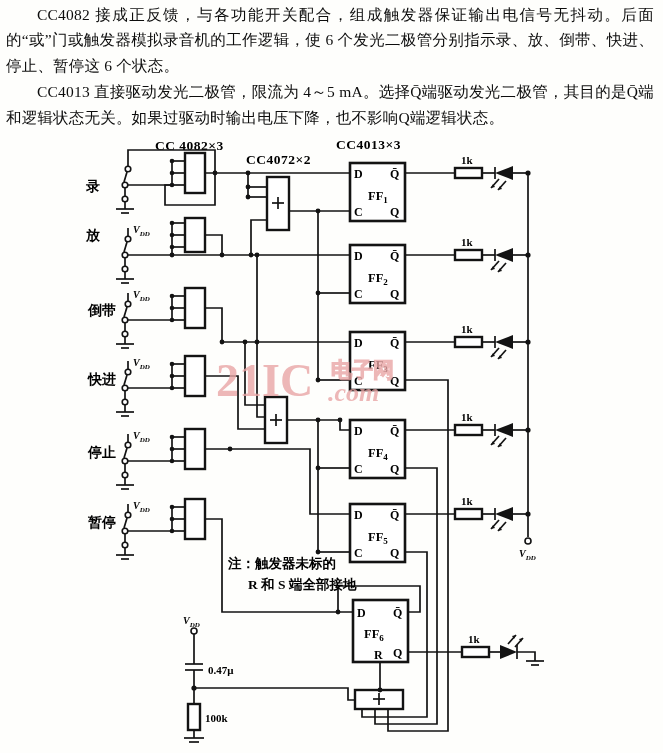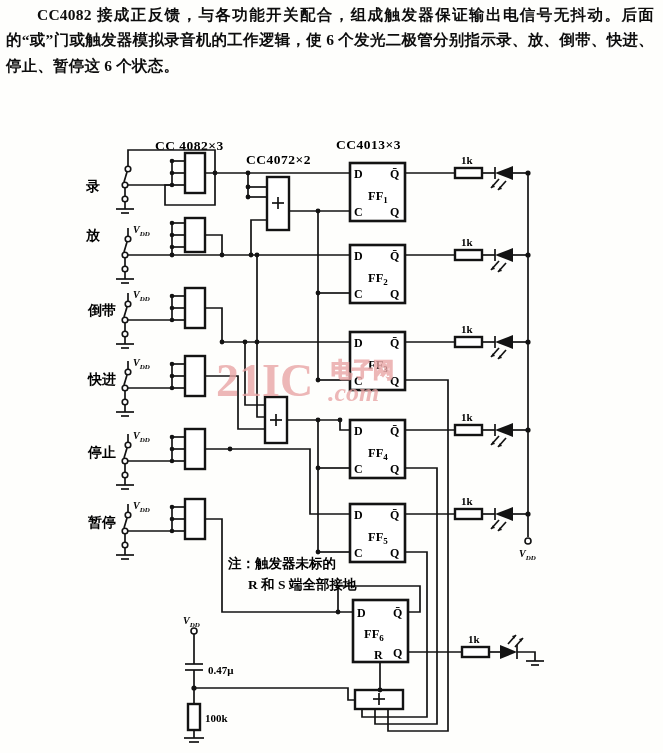--- a/index.html
+++ b/index.html
@@ -1,20 +1,20 @@
 <!DOCTYPE html>
 <html><head>
 <meta charset="utf-8">
 <style>
   html,body{margin:0;padding:0;}
   body{width:663px;height:753px;background:#fefefc;position:relative;
        font-family:"Liberation Serif","DejaVu Serif",serif;color:#0d0d0d;}
   #textblock{position:absolute;left:6px;top:2px;width:652px;}
   #textblock p{margin:0 4px 1px 0;font-size:15.5px;line-height:25.4px;
-               text-indent:2em;text-align:justify;font-weight:700;letter-spacing:.2px;}
+               text-indent:2em;text-align:justify;font-weight:400;letter-spacing:.2px;}
   #schematic{position:absolute;left:0;top:0;}
   svg text{font-family:"Liberation Serif","DejaVu Serif",serif;}
   .wire{stroke:#131313;stroke-width:1.7;fill:none;}
   .boxg{stroke:#131313;stroke-width:2.4;fill:#fff;}
   .boxff{stroke:#131313;stroke-width:2.6;fill:#fff;}
   .dot{fill:#131313;}
   .term{fill:#fff;stroke:#131313;stroke-width:1.6;}
   .pin{font-size:12px;font-weight:bold;}
   .fflab{font-size:12.5px;font-weight:bold;}
   .chip{font-size:13.5px;font-weight:bold;letter-spacing:.5px;}
@@ -22,20 +22,21 @@
   .small{font-size:11px;font-weight:bold;}
   .vdd{font-size:10px;font-style:italic;font-weight:bold;}
   .note{font-size:13.5px;font-weight:bold;}
   .ledfill{fill:#131313;}
 </style>
 </head>
 <body>
 
 <div id="textblock">
   <p>CC4082 接成正反馈，与各功能开关配合，组成触发器保证输出电信号无抖动。后面的“或”门或触发器模拟录音机的工作逻辑，使 6 个发光二极管分别指示录、放、倒带、快进、停止、暂停这 6 个状态。</p>
+  <p>CC4013 直接驱动发光二极管，限流为 4～5 mA。选择Q̄端驱动发光二极管，其目的是Q̄端和逻辑状态无关。如果过驱动时输出电压下降，也不影响Q端逻辑状态。</p>
 </div>
 
 <svg id="schematic" width="663" height="753" viewBox="0 0 663 753">
 
   <text class="chip" x="155" y="150">CC 4082×3</text>
   <text class="chip" x="246" y="164">CC4072×2</text>
   <text class="chip" x="336" y="149">CC4013×3</text>
 
   <g>
     <text class="swlab" x="86" y="191">录</text>

